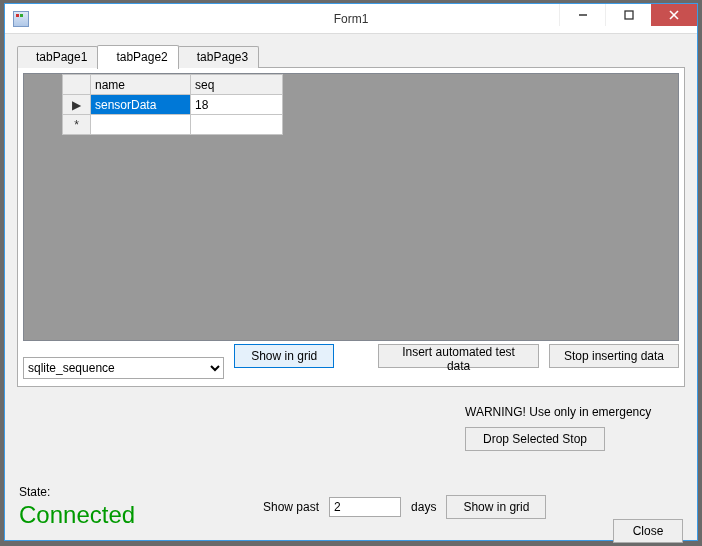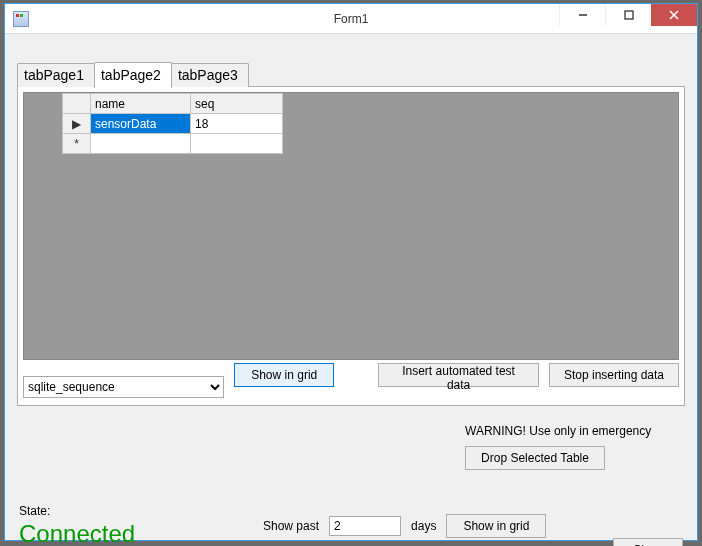--- a/index.html
+++ b/index.html
@@ -81,30 +81,29 @@
     padding: 10px 12px 10px 12px;
   }
   
   .tabstrip {
     display:flex;
     align-items:flex-end;
     position:relative;
     z-index:2;
   }
   .tab {
-    padding:3px 10px 4px 6px;
+    padding:3px 10px 4px 18px;
     background:#f0f0f0;
     border:1px solid #adadad;
     border-bottom:none;
     margin-right:-1px;
     border-radius:2px 2px 0 0;
-    font-size:14px;
+    font-size:12px;
     color:#000;
     position:relative;
-    margin-top:17px;
   }
   .tab.active {
     background:#fff;
     z-index:3;
     padding-top:4px;
     padding-bottom:5px;
     top:1px;
   }
   .tabpane {
     border:1px solid #adadad;
@@ -286,21 +285,21 @@
         <div class="spacer"></div>
         <button class="wf" style="min-width:160px">Insert automated test data</button>
         <button class="wf" style="min-width:130px">Stop inserting data</button>
       </div>
     </div>
 
     <div class="below">
 
       <div class="warning-block">
         <div class="warning-text">WARNING! Use only in emergency</div>
-        <button class="wf" style="min-width:140px">Drop Selected Table</button>
+        <button class="wf" style="min-width:140px">Drop Selected Stop</button>
       </div>
 
       <div class="state-block">
         <div class="state-label">State:</div>
         <div class="state-value">Connected</div>
       </div>
 
       <div class="showpast">
         <span>Show past</span>
         <input type="text" value="2" style="">

